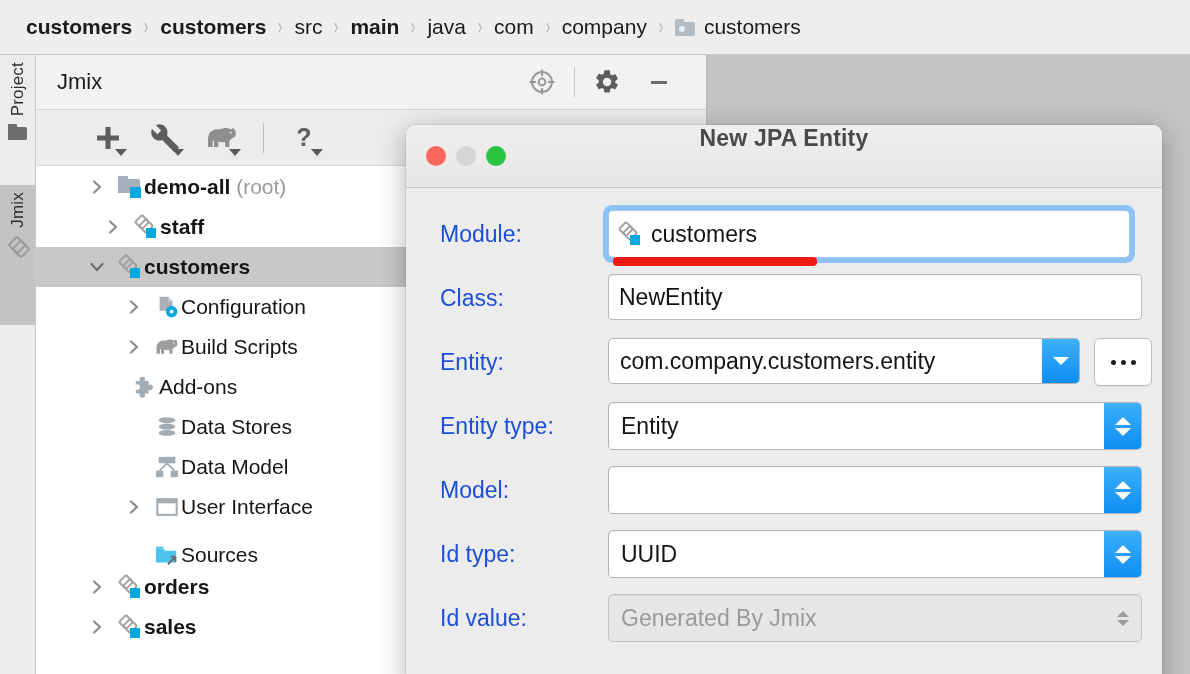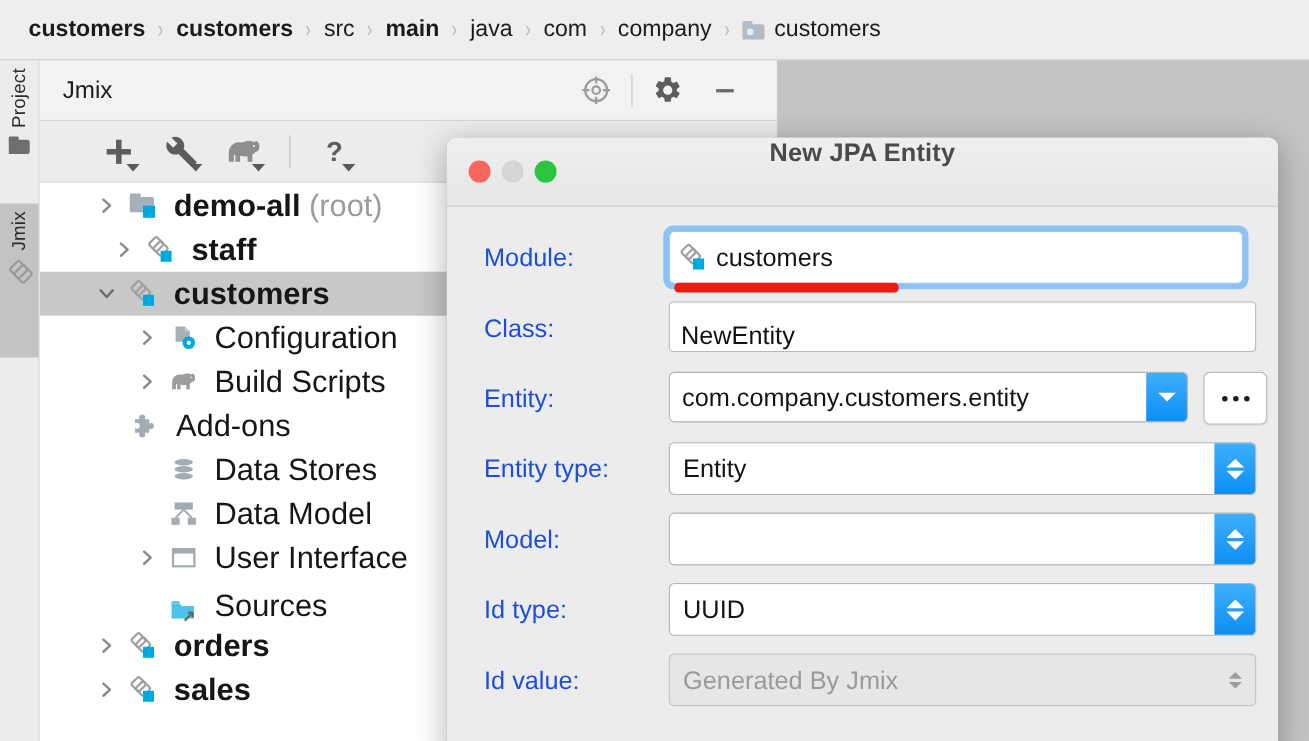--- a/index.html
+++ b/index.html
@@ -212,24 +212,24 @@
   }
   .trow.selected { background: #c8c8c8; }
   .twist {
     width: 22px; height: 22px;
     display: flex; align-items: center; justify-content: center;
     flex: 0 0 auto;
   }
   .twist.none { visibility: hidden; }
   .twist svg { display: block; }
   .tlabel {
-    font-size: 28px;
+    font-size: 21px;
     color: #161616;
     white-space: nowrap;
-    margin-left: 16px;
+    margin-left: 2px;
   }
   .tlabel.bold { font-weight: bold; }
   .tlabel .muted { color: #9b9b9b; font-weight: normal; }
   .ticon { width: 24px; height: 24px; flex: 0 0 auto; display:flex; align-items:center; justify-content:center;}
 
   
   .root-ico { width: 24px; height: 22px; position: relative; }
   .root-ico .fb { position:absolute; left:0; top:3px; width:22px; height:14px; background:#a4b1bb; border-radius:0 2px 2px 0;}
   .root-ico .ft { position:absolute; left:0; top:0px; width:10px; height:4px; background:#a4b1bb; border-radius:1px 1px 0 0;}
   .root-ico .sq { position:absolute; left:12px; top:11px; width:11px; height:11px; background:#00a8e0;}
@@ -286,21 +286,21 @@
   .fctl { position: relative; flex: 1 1 auto; display: flex; align-items: flex-start; }
 
   
   .tfield {
     height: 46px;
     background: #ffffff;
     border: 1px solid #b9b9b9;
     border-radius: 4px;
     box-shadow: inset 0 1px 1px rgba(0,0,0,0.05);
     display: flex;
-    align-items: flex-end;
+    align-items: center;
     padding: 0 10px;
     font-size: 23px;
     color: #121212;
     box-sizing: border-box;
   }
 
   
   .combo {
     position: relative;
     height: 48px;
@@ -596,21 +596,21 @@
             </svg>
         </span>
         <span class="ticon" style="margin-left:10px;">
           <svg width="28" height="22" viewBox="0 0 32 26">
             <path fill="#9d9d9d" d="M27.5 3.4c-.9-.4-1.6.2-1.9 1-1.1-.6-2.4-1-3.9-1.2-2.7-.3-5.4.2-7.6 1.4-2.4-.6-5.3-.4-7.6 1C3.4 7.4 2 10.6 2 14v8h4.6v-5.6c0-.4.3-.7.7-.7s.7.3.7.7V22h4.3v-5.4c1.3.4 2.7.6 4.2.6.9 0 1.8-.1 2.6-.2V22h4.3v-6.4c1-.6 1.9-1.4 2.5-2.3l1.7-.6c1.3-.5 2.1-1.7 2.1-3.1V6.9c0-1.6-1-2.9-2.2-3.5zm-2.6 5.2c-.5 0-.9-.4-.9-.9s.4-.9.9-.9.9.4.9.9-.4.9-.9.9z"></path>
           </svg>
         </span>
         <span class="tlabel">Build Scripts</span>
       </div>
 
-      <div class="trow" style="padding-left:52px;">
+      <div class="trow" style="padding-left:65px;">
         <span class="twist none"></span>
         <span class="ticon" style="margin-left:10px;">
           <svg width="26" height="24" viewBox="0 0 26 24">
             <path fill="#a3acb3" d="M10 1a3 3 0 0 1 3 3c0 .6-.2 1.1-.5 1.6H17v4.3c.5-.3 1-.5 1.6-.5a3 3 0 0 1 0 6c-.6 0-1.1-.2-1.6-.5V19h-4.4c.3.5.5 1 .5 1.6a3 3 0 0 1-6 0c0-.6.2-1.1.5-1.6H3v-4.4c.5.3 1 .5 1.6.5a3 3 0 0 0 0-6c-.6 0-1.1.2-1.6.5V5.6h4.4A3 3 0 0 1 10 1z"></path>
           </svg>
         </span>
         <span class="tlabel">Add-ons</span>
       </div>
 
       <div class="trow" style="padding-left:87px;">

